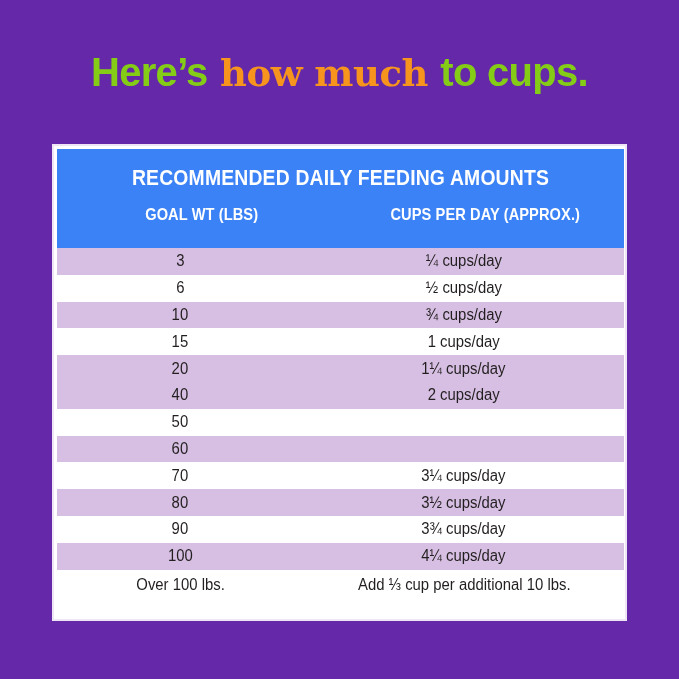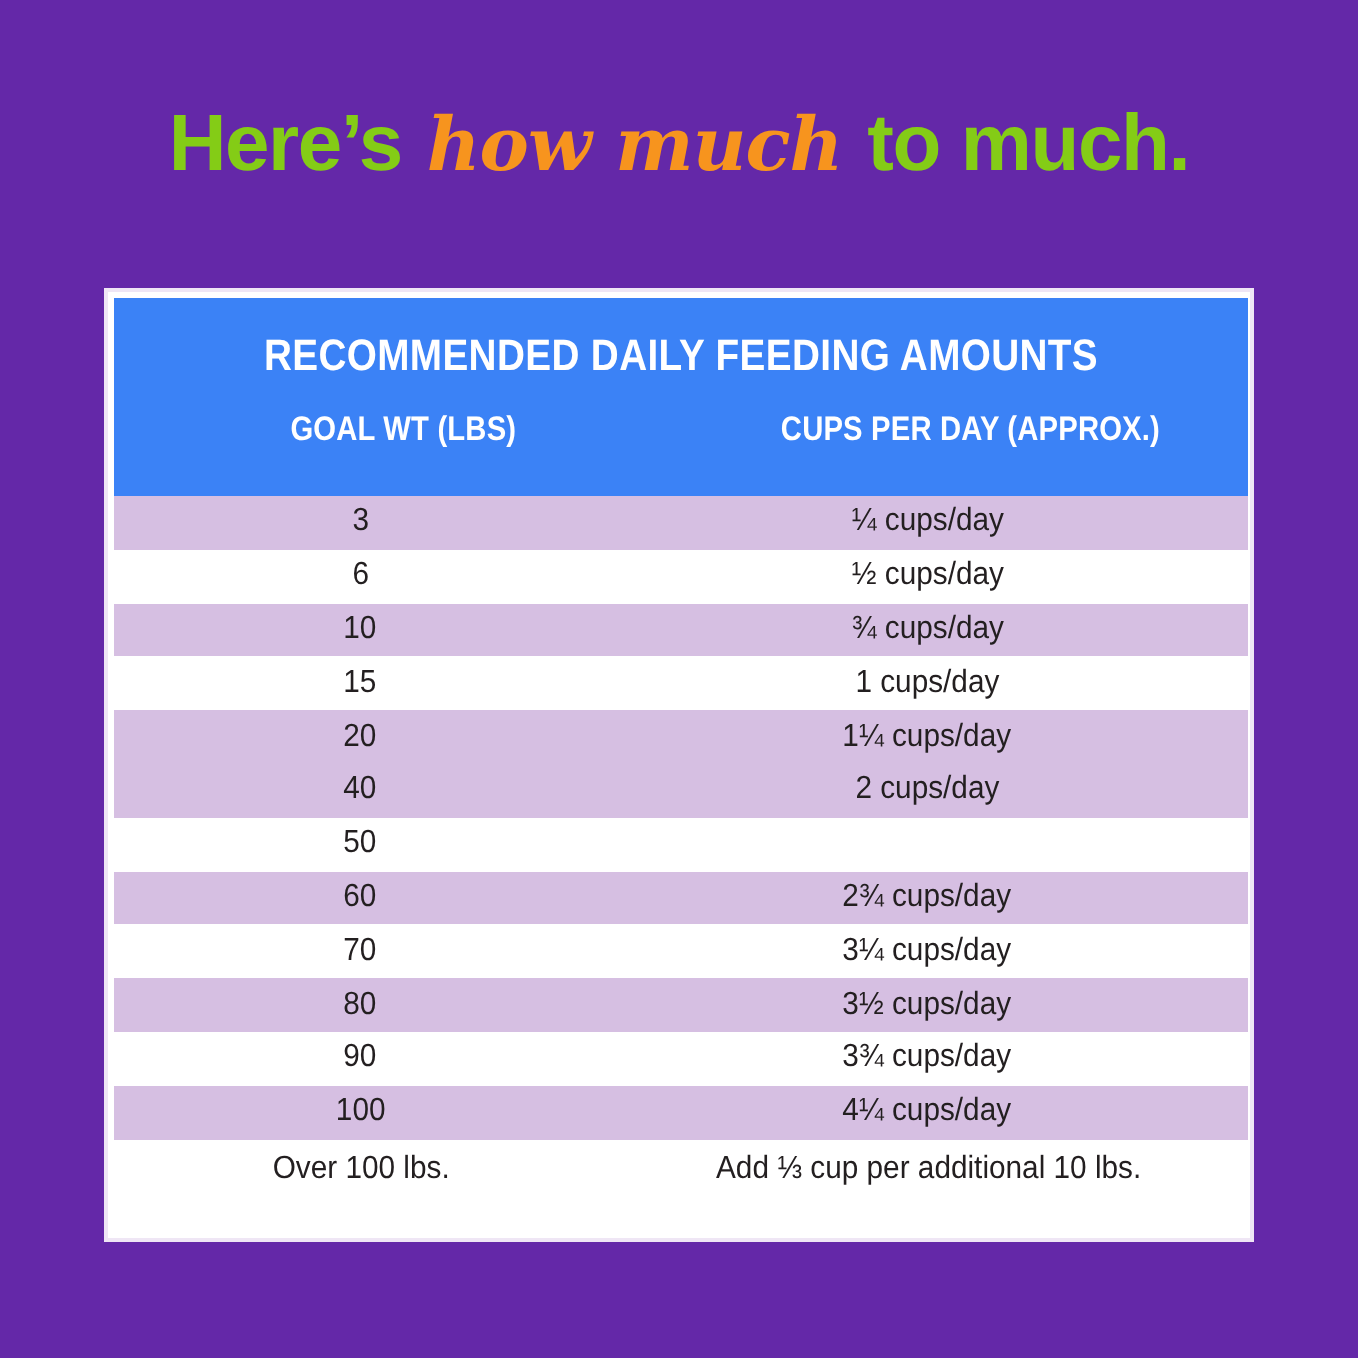--- a/index.html
+++ b/index.html
@@ -35,21 +35,20 @@
     letter-spacing: -0.7px;
     white-space: nowrap;
     line-height: 48px;
   }
   .headline .plain {
     color: #84cc16;
     font-weight: bold;
   }
   .headline .accent {
     color: #f7941e;
-    font-style: italic;
     font-weight: bold;
     font-family: "DejaVu Serif", serif;
     font-size: 37px;
     letter-spacing: -0.5px;
     padding: 0 2px;
   }
 
   
   .table-frame {
     position: absolute;
@@ -145,21 +144,21 @@
   .trow.last {
     height: 30px;
   }
 </style>
 </head>
 <body>
 
 <div id="page">
 
   <div class="headline">
-    <span class="plain">Here’s </span><span class="accent">how much</span><span class="plain"> to much.</span>
+    <span class="plain">Here’s </span><span class="accent">how much</span><span class="plain"> to cups.</span>
   </div>
 
   <div class="table-frame">
     <div class="table-inner">
 
       <div class="thead">
         <div class="thead-title">RECOMMENDED DAILY FEEDING AMOUNTS</div>
         <div class="thead-cols">
           <div class="thead-col c1"><span>GOAL WT (LBS)</span></div>
           <div class="thead-col c2"><span>CUPS PER DAY (APPROX.)</span></div>
@@ -189,21 +188,20 @@
         </div>
         <div class="trow alt">
           <div class="cell c1"><span>40</span></div>
           <div class="cell c2"><span>2 cups/day</span></div>
         </div>
         <div class="trow">
           <div class="cell c1"><span>50</span></div>
         </div>
         <div class="trow alt">
           <div class="cell c1"><span>60</span></div>
-          <div class="cell c2"><span>2¾ cups/day</span></div>
         </div>
         <div class="trow">
           <div class="cell c1"><span>70</span></div>
           <div class="cell c2"><span>3¼ cups/day</span></div>
         </div>
         <div class="trow alt">
           <div class="cell c1"><span>80</span></div>
           <div class="cell c2"><span>3½ cups/day</span></div>
         </div>
         <div class="trow">

